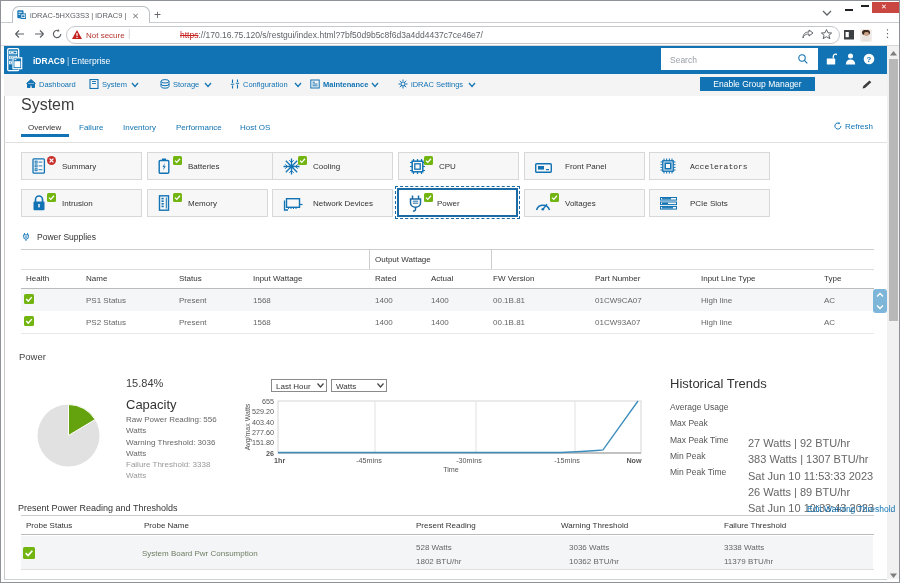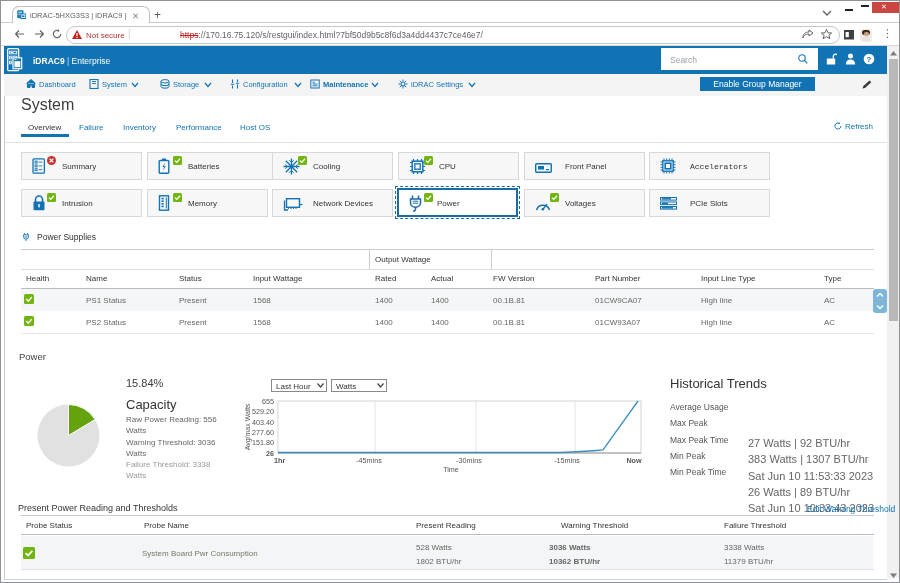--- a/index.html
+++ b/index.html
@@ -478,18 +478,18 @@
 <div class="th" style="left:723px;top:520px;">Failure Threshold</div>
 <div class="abs" style="left:20px;top:533px;width:853px;height:1px;background:#bbb;"></div>
 <div class="abs" style="left:20px;top:535px;width:852px;height:33px;background:#f4f5f6;"></div>
 <div class="chk" style="left:22px;top:546px;width:12px;height:12px;">
       <svg width="12" height="12" viewBox="0 0 9 9">
         <path d="M2 4.6 L3.8 6.4 L7 2.8" fill="none" stroke="#fff" stroke-width="1.3"></path>
       </svg>
     </div>
 <div class="td" style="left:141px;top:548px;color:#6f7d63;">System Board Pwr Consumption</div>
 <div class="td" style="left:415px;top:540px;line-height:13.5px;">528 Watts<br>1802 BTU/hr</div>
-<div class="td" style="left:548px;top:540px;line-height:13.5px;font-weight:bold;">3036 Watts<br>10362 BTU/hr</div>
+<div class="td" style="left:568px;top:540px;line-height:13.5px;">3036 Watts<br>10362 BTU/hr</div>
 <div class="td" style="left:723px;top:540px;line-height:13.5px;">3338 Watts<br>11379 BTU/hr</div>
 <div class="abs" style="left:20px;top:568px;width:853px;height:1px;background:#e0e0e0;"></div>
 <div class="abs" style="left:3px;top:578px;width:883px;height:1px;background:#cfd2d5;"></div>
 
 </div>
 
 </body></html>

